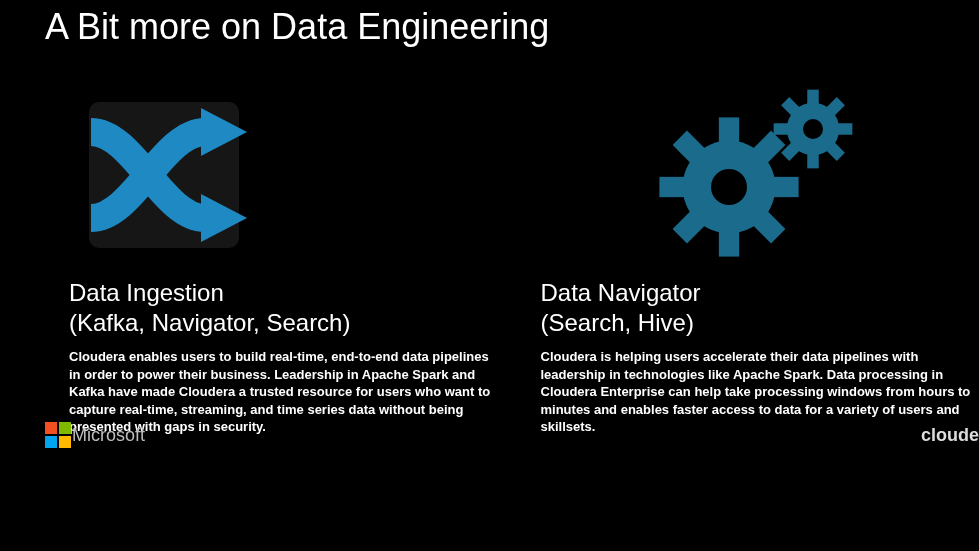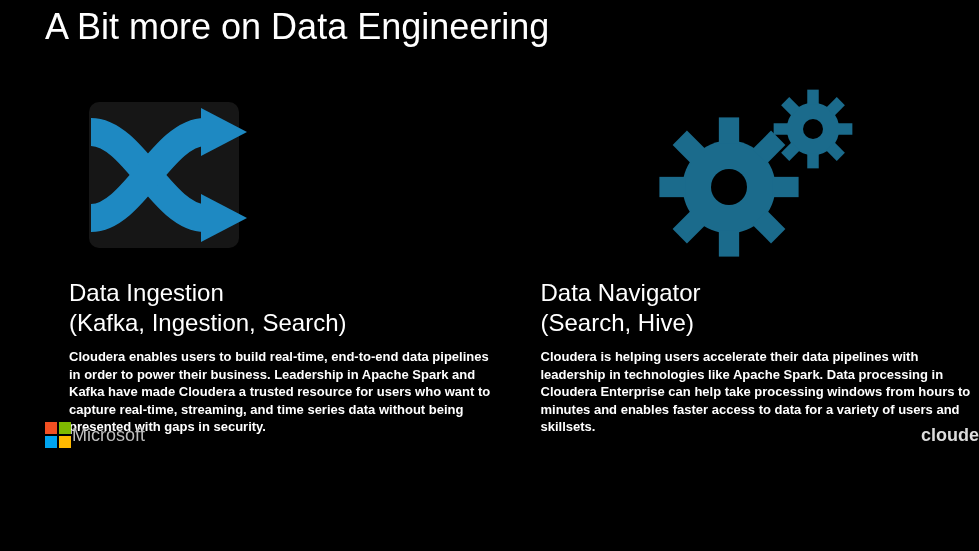--- a/index.html
+++ b/index.html
@@ -42,21 +42,21 @@
             <path d="M18 128 C 60 128, 90 42, 132 42" stroke="#1e89c2"></path>
           </g>
           <g fill="#1e89c2">
             <polygon points="128,18 174,42 128,66"></polygon>
             <polygon points="128,104 174,128 128,152"></polygon>
           </g>
         </svg>
       </div>
       <div class="col-heading">
         <span>Data Ingestion</span><br>
-        <span>(Kafka, Ingestion, Search)</span>
+        <span>(Kafka, Navigator, Search)</span>
       </div>
       <p class="col-body">Cloudera enables users to build real-time, end-to-end data pipelines in order to power their business.  Leadership in Apache Spark and Kafka have made Cloudera a trusted resource for users who want to capture real-time, streaming, and time series data without being presented with gaps in security.</p>
     </div>
 
     <div class="col">
       <div class="icon-wrap right">
         <svg width="210" height="180" viewBox="0 0 210 180">
           <defs>
             <g id="gear">
               <circle r="32"></circle>

